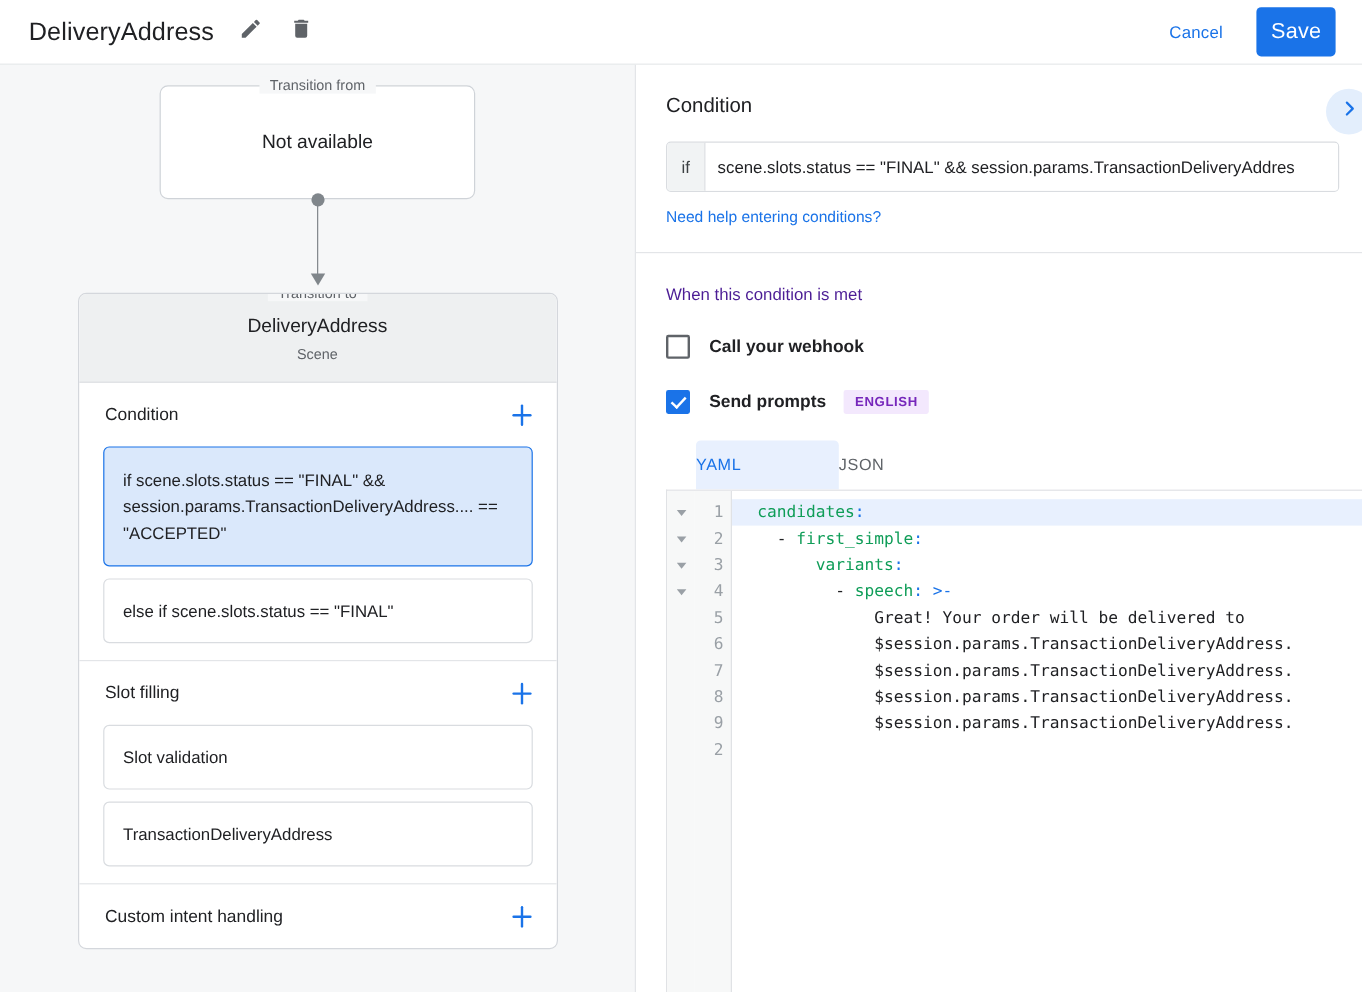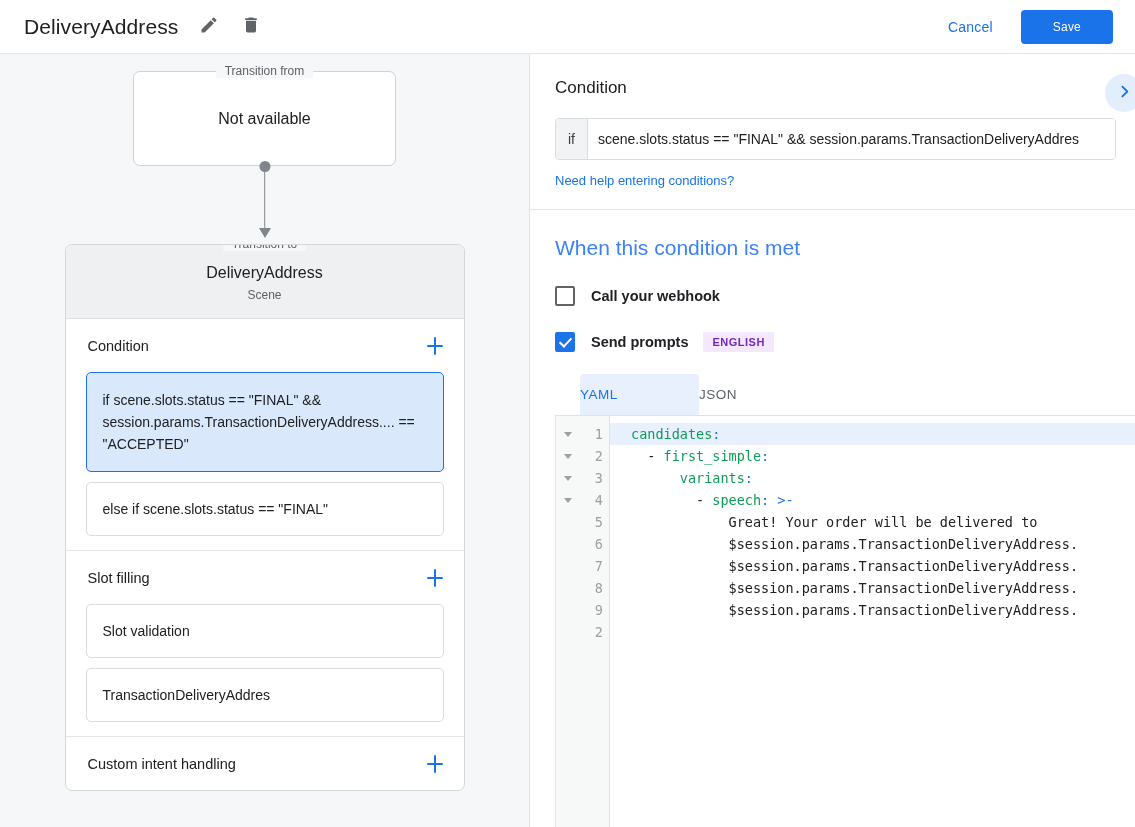--- a/index.html
+++ b/index.html
@@ -44,26 +44,26 @@
     color: #1a73e8;
     background: transparent;
     border: none;
     padding: 9px 14px;
     border-radius: 4px;
     cursor: pointer;
     letter-spacing: .2px;
     font-family: inherit;
   }
   .btn-save {
-    font-size: 12px;
+    font-size: 18px;
     font-weight: 500;
     color: #ffffff;
     background: #1a73e8;
     border: none;
-    padding: 10px 32px;
+    padding: 10px 12px;
     border-radius: 4px;
     cursor: pointer;
     margin-left: 14px;
     letter-spacing: .2px;
     font-family: inherit;
     text-align: right;
   }
 
   
   .body-split {
@@ -285,21 +285,21 @@
   .help-link {
     display: inline-block;
     margin-top: 13px;
     font-size: 13px;
     color: #1a73e8;
     text-decoration: none;
     cursor: pointer;
   }
 
   .met-block { padding: 26px 25px 0 25px; }
-  .met-title { font-size: 21px; color: #3b82f6; }
+  .met-title { font-size: 14px; color: #4c1d95; }
 
   .check-row {
     display: flex;
     align-items: center;
     margin-top: 26px;
   }
   .checkbox {
     width: 20px; height: 20px;
     border: 2px solid #5f6368;
     border-radius: 2px;
@@ -481,21 +481,21 @@
           </div>
         </div>
 
         <div class="section">
           <div class="section-header">
             <span class="section-title">Slot filling</span>
             <span class="plus-btn"></span>
           </div>
           <div class="chip-list">
             <div class="chip">Slot validation</div>
-            <div class="chip">TransactionDeliveryAddres</div>
+            <div class="chip">TransactionDeliveryAddress</div>
           </div>
         </div>
 
         <div class="section">
           <div class="section-header">
             <span class="section-title">Custom intent handling</span>
             <span class="plus-btn"></span>
           </div>
         </div>
 

